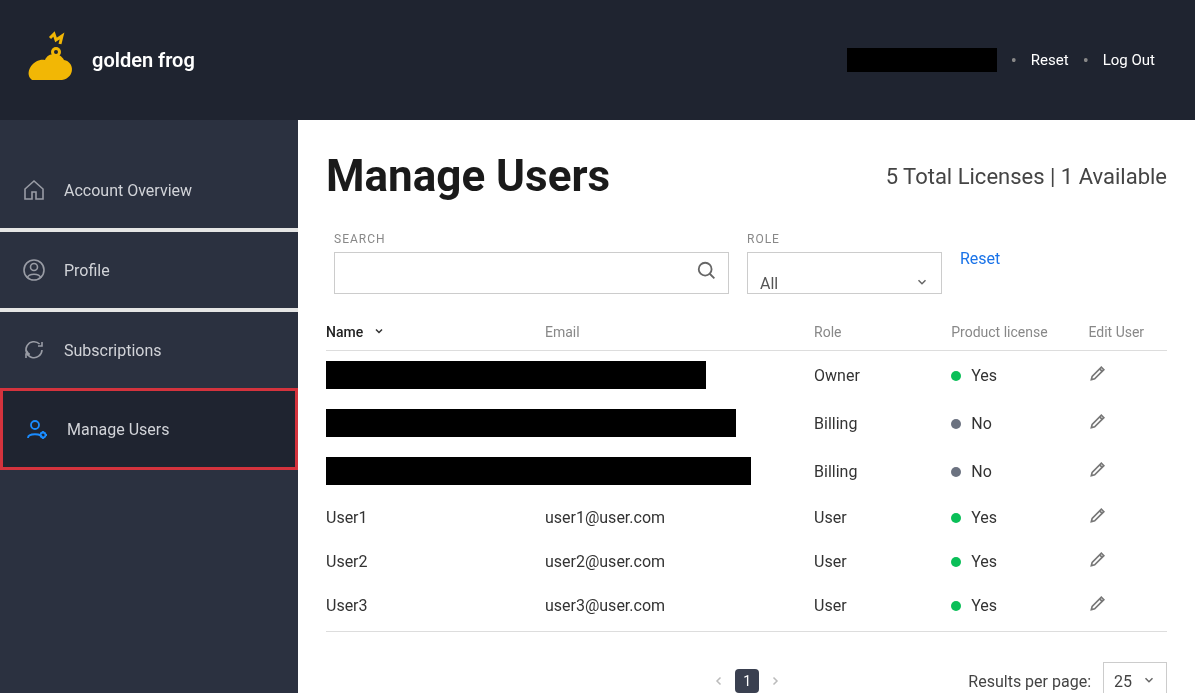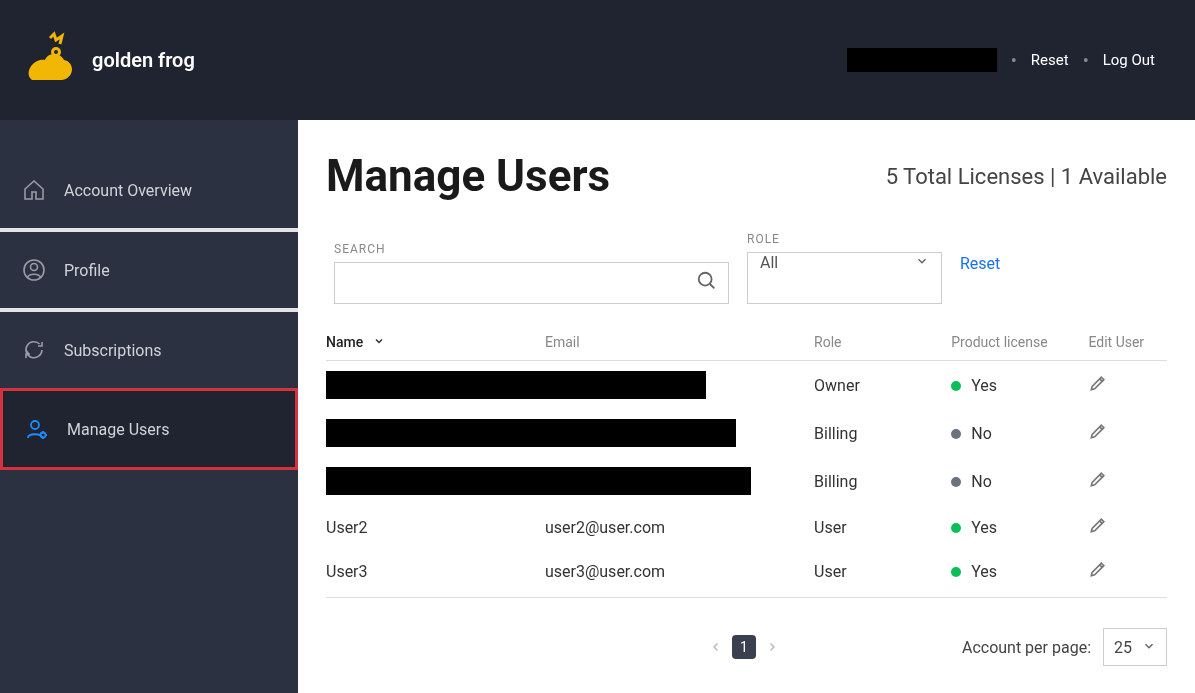--- a/index.html
+++ b/index.html
@@ -108,24 +108,24 @@
       border: 1px solid #ccc;
       display: flex;
       align-items: center;
       padding: 0 10px;
     }
     .search-wrap input {
       flex: 1; border: none; outline: none; font-size: 15px; background: transparent;
     }
     .role-select {
       width: 195px;
-      height: 52px;
+      height: 42px;
       border: 1px solid #ccc;
       display: flex;
-      align-items: flex-start;
+      align-items: flex-end;
       justify-content: space-between;
       padding: 0 12px;
       font-size: 16px;
       color: #555;
       cursor: pointer;
       background: #fff;
     }
     .reset-link {
       color: #1a73e8;
       font-size: 16px;
@@ -384,20 +384,30 @@
             <td colspan="2">
               <div class="redact-cell"></div>
             </td>
             <td>Billing</td>
             <td><span class="status-dot gray"></span><span>No</span></td>
             <td><span class="edit-icon"><svg width="20" height="20" viewBox="0 0 24 24" fill="none" stroke="#777" stroke-width="2">
                   <path d="M4 20 L8 19 L19 8 L16 5 L5 16 Z"></path>
                   <path d="M14 7 L17 10"></path>
                 </svg></span></td>
           </tr>
+          <tr class="r4">
+            <td>User1</td>
+            <td>user1@user.com</td>
+            <td>User</td>
+            <td><span class="status-dot green"></span><span>Yes</span></td>
+            <td><span class="edit-icon"><svg width="20" height="20" viewBox="0 0 24 24" fill="none" stroke="#777" stroke-width="2">
+                  <path d="M4 20 L8 19 L19 8 L16 5 L5 16 Z"></path>
+                  <path d="M14 7 L17 10"></path>
+                </svg></span></td>
+          </tr>
           <tr class="r5">
             <td>User2</td>
             <td>user2@user.com</td>
             <td>User</td>
             <td><span class="status-dot green"></span><span>Yes</span></td>
             <td><span class="edit-icon"><svg width="20" height="20" viewBox="0 0 24 24" fill="none" stroke="#777" stroke-width="2">
                   <path d="M4 20 L8 19 L19 8 L16 5 L5 16 Z"></path>
                   <path d="M14 7 L17 10"></path>
                 </svg></span></td>
           </tr>
@@ -423,21 +433,21 @@
             </svg>
         </span>
         <span class="pagenum">1</span>
         <span class="arrow">
           <svg width="12" height="12" viewBox="0 0 24 24" fill="none" stroke="#bbb" stroke-width="3">
               <path d="M9 5 L16 12 L9 19"></path>
             </svg>
         </span>
       </div>
       <div class="rpp">
-        <span>Account per page:</span>
+        <span>Results per page:</span>
         <div class="rpp-select">
           <span>25</span>
           <span>
             <svg width="14" height="14" viewBox="0 0 24 24" fill="none" stroke="#666" stroke-width="2.5">
                 <path d="M6 9 L12 15 L18 9"></path>
               </svg>
           </span>
         </div>
       </div>
     </div>

